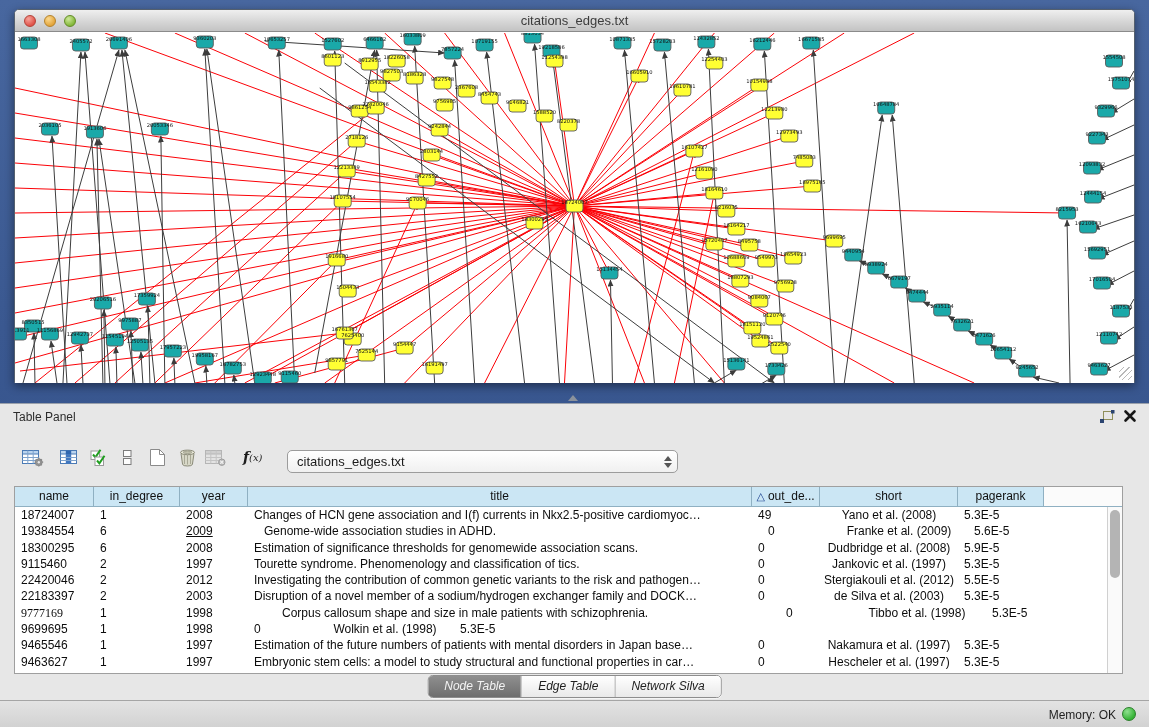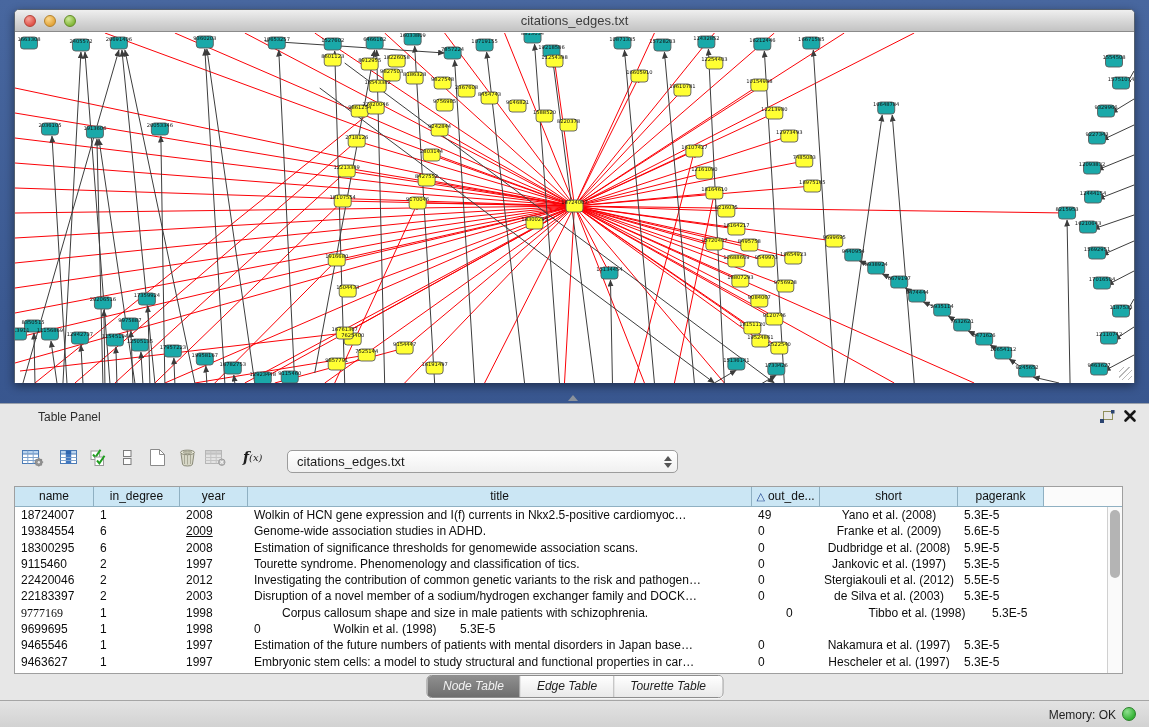--- a/index.html
+++ b/index.html
@@ -36,21 +36,21 @@
   }
   
   .divider-handle {
     position:absolute; left:568px; top:395px; width:0; height:0;
     border-left:5px solid transparent; border-right:5px solid transparent;
     border-bottom:6px solid #8b929c;
   }
   
   #table-panel {
     position:absolute; left:0; top:403px; width:1149px; height:297px;
-    background:#e7e7e7; border-top:1px solid #99a0ab;padding-left:25px;
+    background:#e7e7e7; border-top:1px solid #99a0ab;
   }
   .panel-header { height:26px; position:relative; }
   .panel-title { position:absolute; left:13px; top:6px; font-size:12px; color:#2d2d2d; }
   .panel-float-btn { position:absolute; right:34px; top:6px; width:16px; height:14px; cursor:default; }
   .panel-close-btn { position:absolute; right:12px; top:5px; width:14px; height:14px; }
   
   .toolbar { position:absolute; left:22px; top:40px; height:26px; display:flex; align-items:center; }
   .tb-btn { display:flex; align-items:center; justify-content:center; }
   .fx-label { font:italic 14px "DejaVu Serif", serif; color:#1d1d1d; }
   .fx-label .small { font-size:10px; }
@@ -631,30 +631,30 @@
         <div class="h-cell" style="width: 68px;"><span class="sort-glyph">△</span>out_de...</div>
         <div class="h-cell" style="width: 138px;">short</div>
         <div class="h-cell" style="width: 86px;">pagerank</div>
         <div class="h-fill"></div>
       </div>
     <div class="t-body" id="table-body">
         <div class="t-row">
           <div class="t-cell" style="width: 79px;">18724007</div>
           <div class="t-cell" style="width: 86px;">1</div>
           <div class="t-cell" style="width: 68px;">2008</div>
-          <div class="t-cell" style="width: 504px;">Wolkin of HCN gene expression and I(f) currents in Nkx2.5-positive cardiomyoc…</div>
+          <div class="t-cell" style="width: 504px;">Changes of HCN gene association and I(f) currents in Nkx2.5-positive cardiomyoc…</div>
           <div class="t-cell" style="width: 68px;">49</div>
           <div class="t-cell center" style="width: 138px;">Yano et al. (2008)</div>
           <div class="t-cell" style="width: 86px;">5.3E-5</div>
         </div>
         <div class="t-row">
           <div class="t-cell" style="width: 79px;">19384554</div>
           <div class="t-cell" style="width: 86px;">6</div>
           <div class="t-cell" style="width: 68px; text-decoration: underline;">2009</div>
-          <div class="t-cell" style="width: 504px;">Genome-wide association studies in ADHD.</div>
+          <div class="t-cell" style="width: 504px; margin-left: 10px;">Genome-wide association studies in ADHD.</div>
           <div class="t-cell" style="width: 68px;">0</div>
           <div class="t-cell center" style="width: 138px;">Franke et al. (2009)</div>
           <div class="t-cell" style="width: 86px;">5.6E-5</div>
         </div>
         <div class="t-row">
           <div class="t-cell" style="width: 79px;">18300295</div>
           <div class="t-cell" style="width: 86px;">6</div>
           <div class="t-cell" style="width: 68px;">2008</div>
           <div class="t-cell" style="width: 504px;">Estimation of significance thresholds for genomewide association scans.</div>
           <div class="t-cell" style="width: 68px;">0</div>
@@ -725,20 +725,20 @@
         </div>
       </div>
     <div class="v-scroll">
       <div class="v-thumb"></div>
     </div>
   </div>
 
   <div class="table-tabs" id="table-tabs">
       <div class="tab-seg active">Node Table</div>
       <div class="tab-seg">Edge Table</div>
-      <div class="tab-seg">Tourette Table</div>
+      <div class="tab-seg">Network Silva</div>
     </div>
 </div>
 
 <div id="status-bar">
   <span class="memory-label">Memory: OK</span>
   <span class="memory-dot"></span>
 </div>
 
 </body></html>

